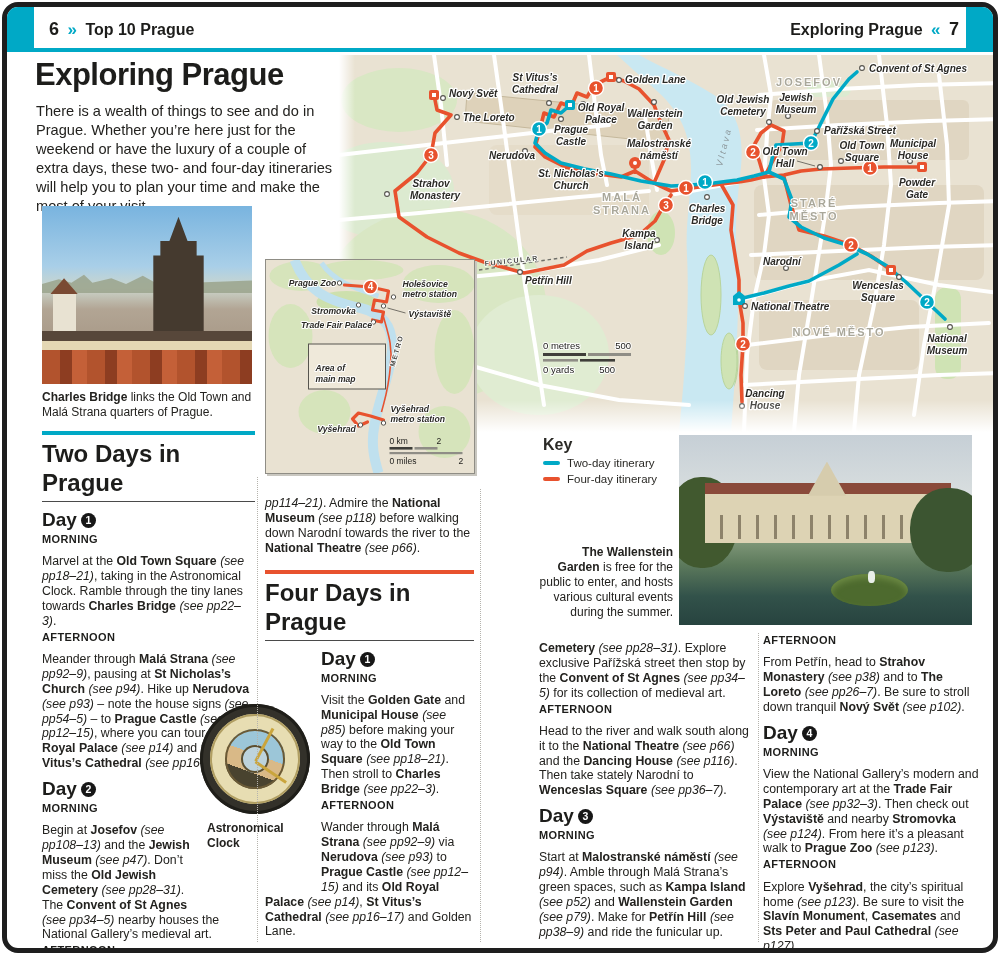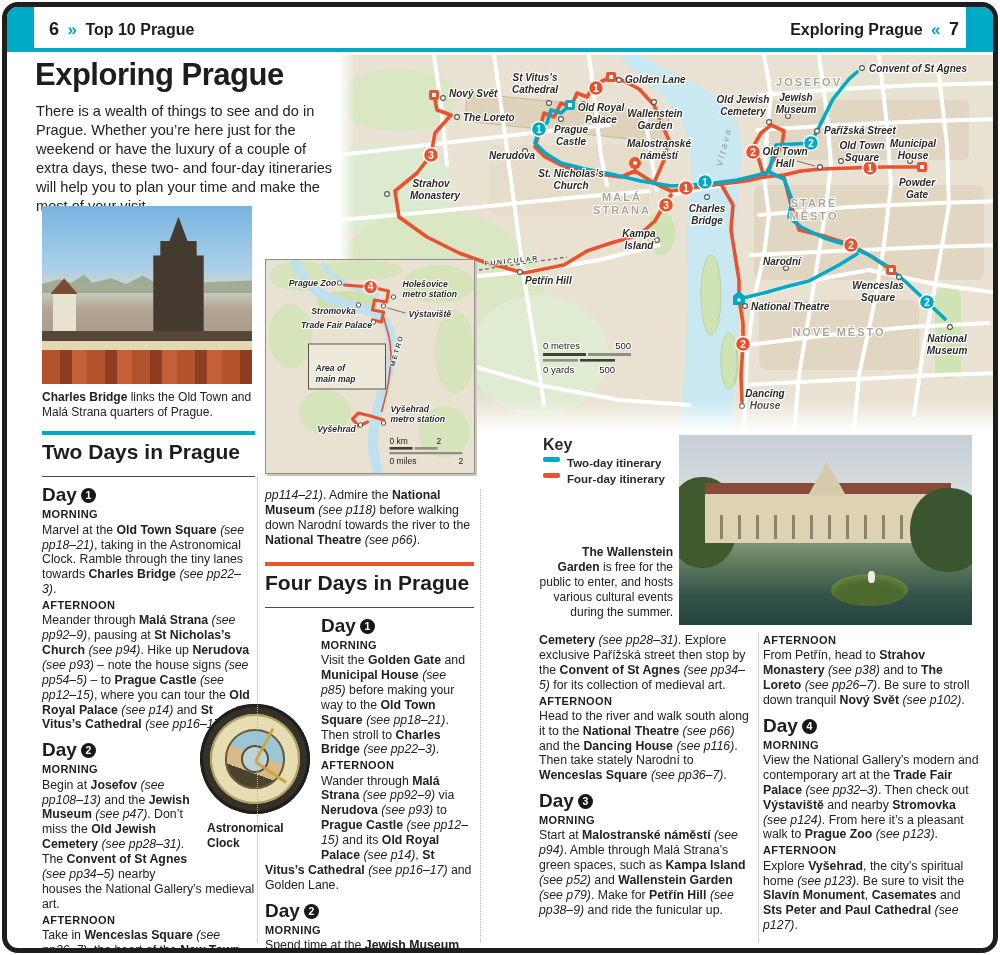--- a/index.html
+++ b/index.html
@@ -10,39 +10,39 @@
   .corner.l{left:0;} .corner.r{right:0;}
   .hdr-rule{position:absolute;left:0;right:0;top:41px;height:4px;background:#00a9c6;}
   .hdr-left{position:absolute;left:42px;top:12px;font-weight:700;font-size:16px;color:#1d1d1b;}
   .hdr-right{position:absolute;right:34px;top:12px;font-weight:700;font-size:16px;color:#1d1d1b;}
   .pgnum{font-size:18px;} .chev{color:#00a9c6;font-size:17px;padding:0 4px;}
   
   .title{position:absolute;left:28px;top:50px;font-size:31px;font-weight:700;color:#1d1d1b;letter-spacing:-.5px;}
   .intro{position:absolute;left:29px;top:95px;width:303px;font-size:14.6px;line-height:1.3;color:#23221f;}
   
   .col{position:absolute;font-size:12.3px;line-height:1.21;color:#23221f;}
-  .col p{margin:0 0 2px 0;}
+  .col p{margin:8px 0 2px 0;}
   .sec-head{margin:0 0 7px 0;}
   .sec-bar{height:4px;margin-bottom:3px;}
   .sec-bar.teal{background:#00a9c6;} .sec-bar.orange{background:#e8522e;}
-  .sec-title{font-size:21px;font-weight:700;color:#1d1d1b;padding:1px 0 12px 0;border-bottom:1.5px solid #4a4a4a;}
+  .sec-title{font-size:24px;font-weight:700;color:#1d1d1b;padding:1px 0 4px 0;border-bottom:1.5px solid #4a4a4a;}
   .day-head{font-size:19px;font-weight:700;color:#1d1d1b;margin:7px 0 1px 0;}
   .day-num{display:inline-block;width:15px;height:15px;line-height:15px;border-radius:50%;background:#171717;color:#fff;font-size:10.5px;font-weight:700;text-align:center;vertical-align:2px;margin-left:4px;}
   .slot{font-size:11px;font-weight:700;letter-spacing:.4px;color:#1d1d1b;margin:1px 0 1px 0;}
   .float-r{float:right;width:57px;height:128px;}
   .float-l{float:left;width:56px;height:158px;margin-top:86px;}
   .vdots{position:absolute;width:0;border-left:1.5px dotted #b5b3ad;}
   
   .caption{position:absolute;font-size:12px;line-height:1.25;color:#23221f;}
   .cap-right{text-align:right;}
   .cap-center{font-weight:700;}
   
   .key{position:absolute;left:536px;top:429px;font-size:11.5px;}
   .key-title{font-weight:700;font-size:16px;margin-bottom:3px;}
-  .key-row{display:flex;margin-bottom:4px;font-weight:bold;}
+  .key-row{display:flex;align-items:center;margin-bottom:4px;}
   .key-chip{width:17px;height:4.5px;border-radius:2px;margin-right:7px;}
   
   .photo{position:absolute;overflow:hidden;}
   .ph-bridge{left:35px;top:199px;width:210px;height:178px;background:linear-gradient(180deg,#79b4df 0%,#a9cfe8 34%,#ccd6cc 46%,#b2a594 58%,#9b8a78 100%);}
   .pb-hill{position:absolute;left:0;top:36%;width:100%;height:13%;background:#9aa38c;opacity:.85;clip-path:polygon(0 60%,8% 40%,14% 55%,20% 20%,24% 55%,33% 35%,40% 60%,48% 25%,55% 60%,100% 45%,100% 100%,0 100%);}
   .pb-tower{position:absolute;left:53%;top:6%;width:24%;height:68%;background:#453a2f;clip-path:polygon(0 100%,0 32%,14% 32%,14% 20%,32% 20%,50% 0,68% 20%,86% 20%,86% 32%,100% 32%,100% 100%);}
   .pb-deck{position:absolute;left:0;bottom:21%;width:100%;height:9%;background:#57473a;}
   .pb-wall{position:absolute;left:0;bottom:18%;width:100%;height:6%;background:#e4d7b4;}
   .pb-roofs{position:absolute;left:0;bottom:0;width:100%;height:19%;background:repeating-linear-gradient(90deg,#b2532d 0 18px,#8d3d21 18px 30px,#c46038 30px 45px);}
   .pb-bldg{position:absolute;left:5%;bottom:21%;width:11%;height:30%;background:#e8e2d2;}

